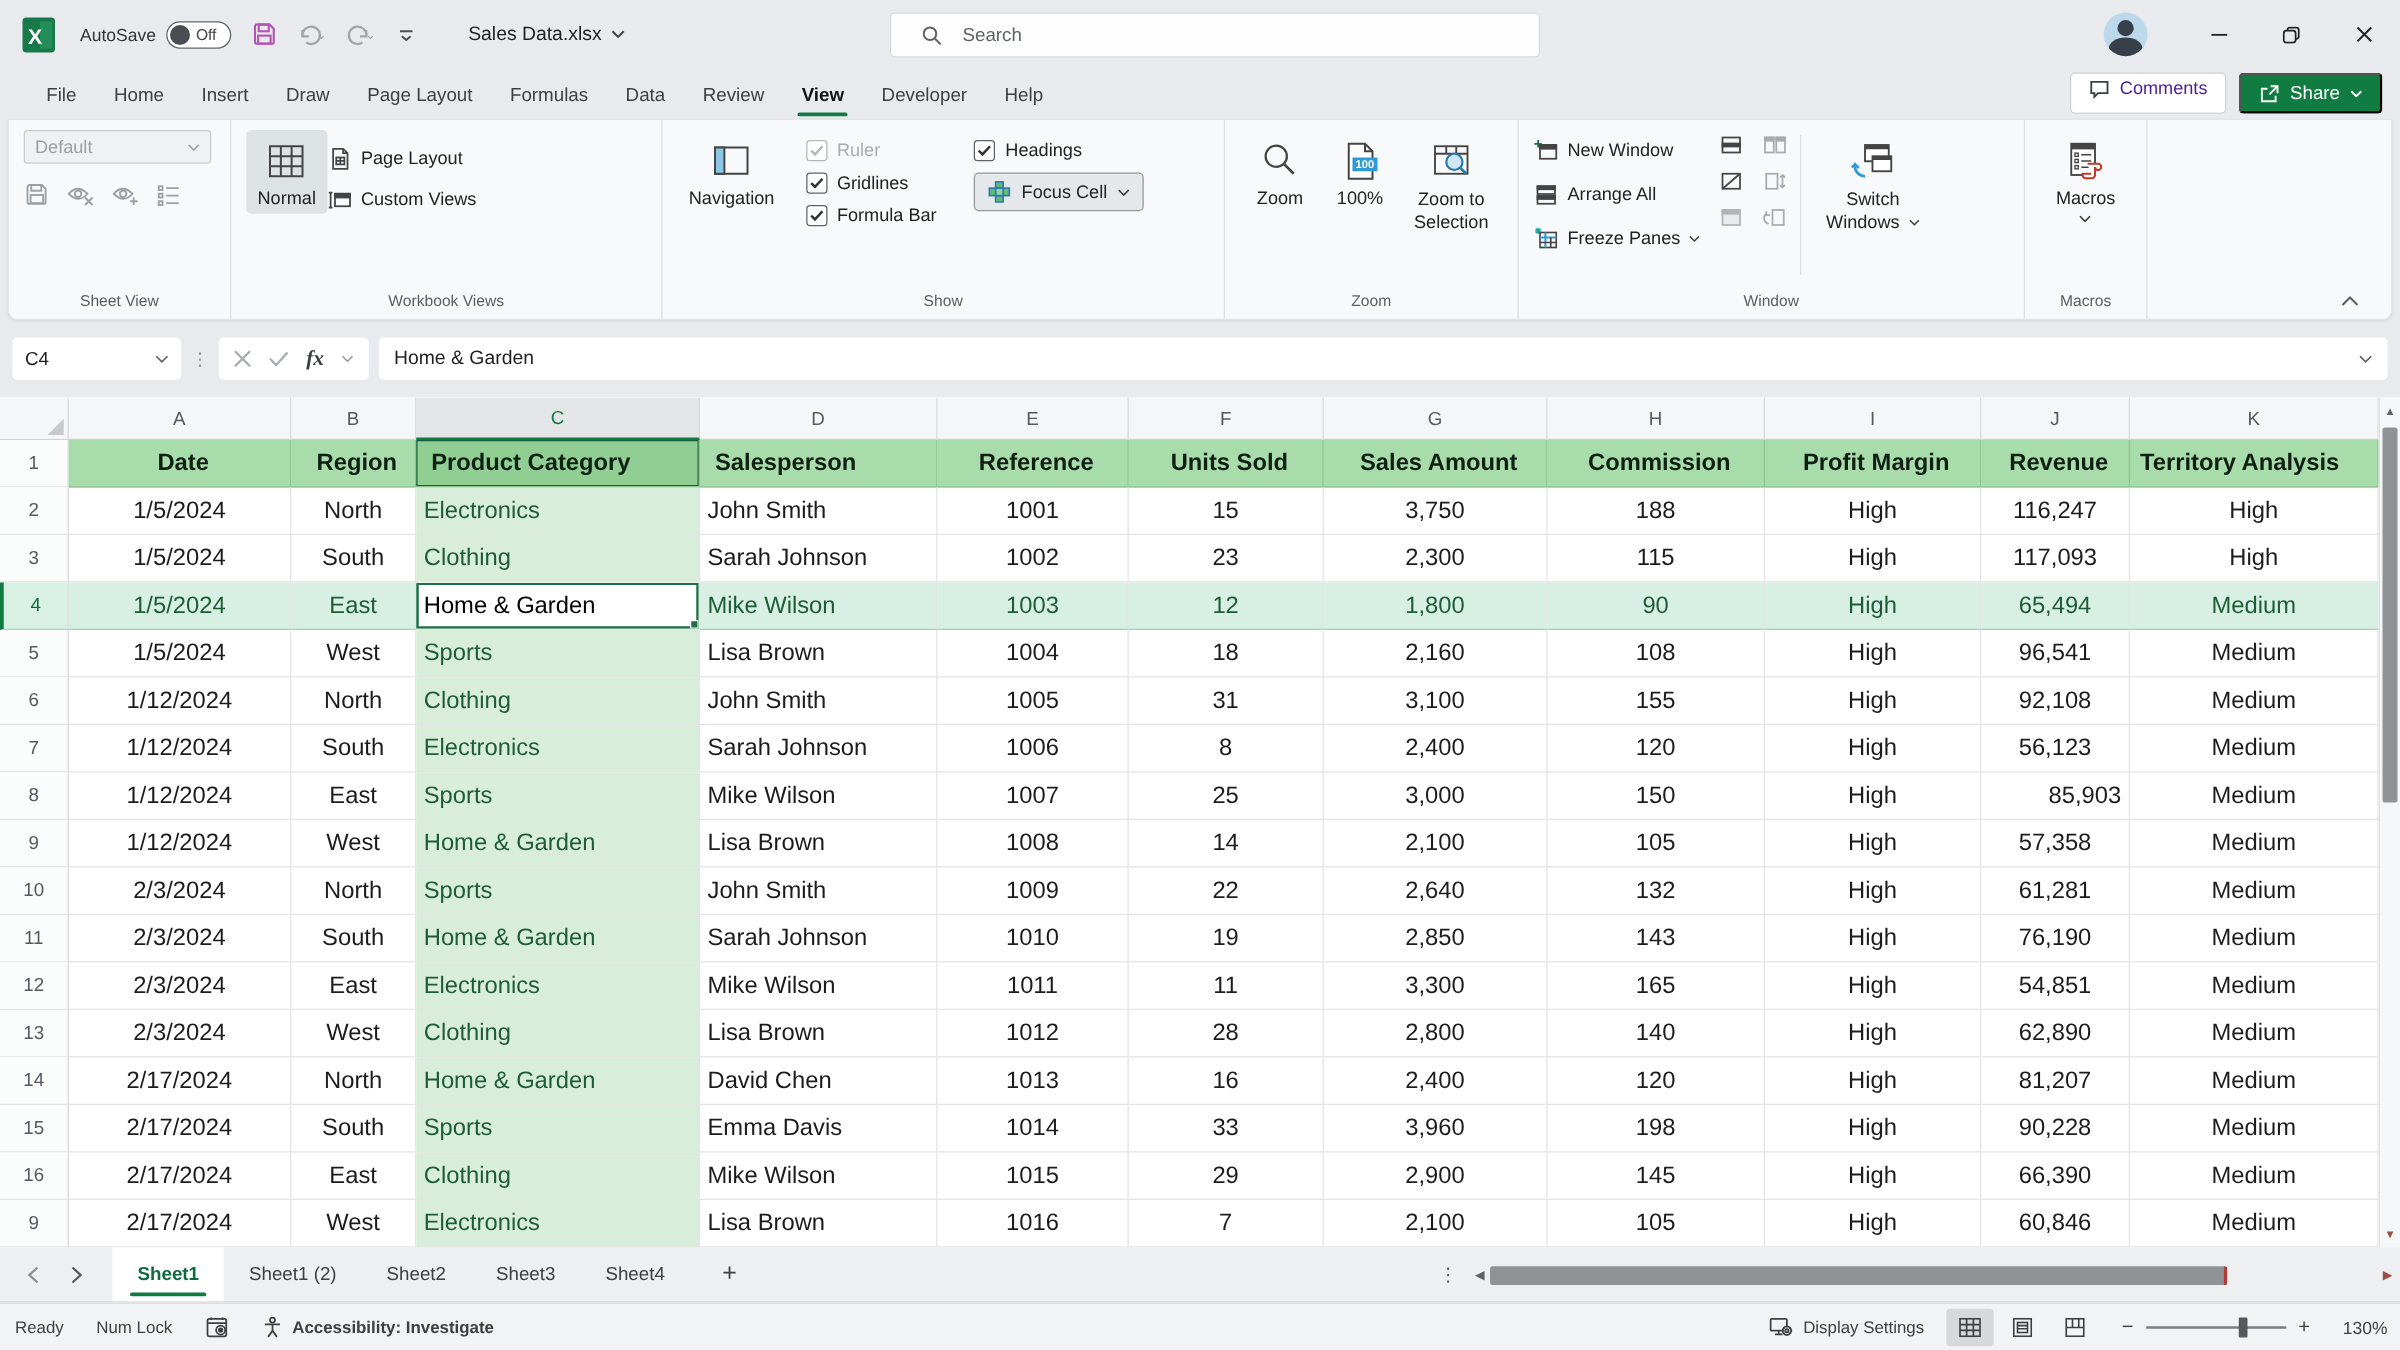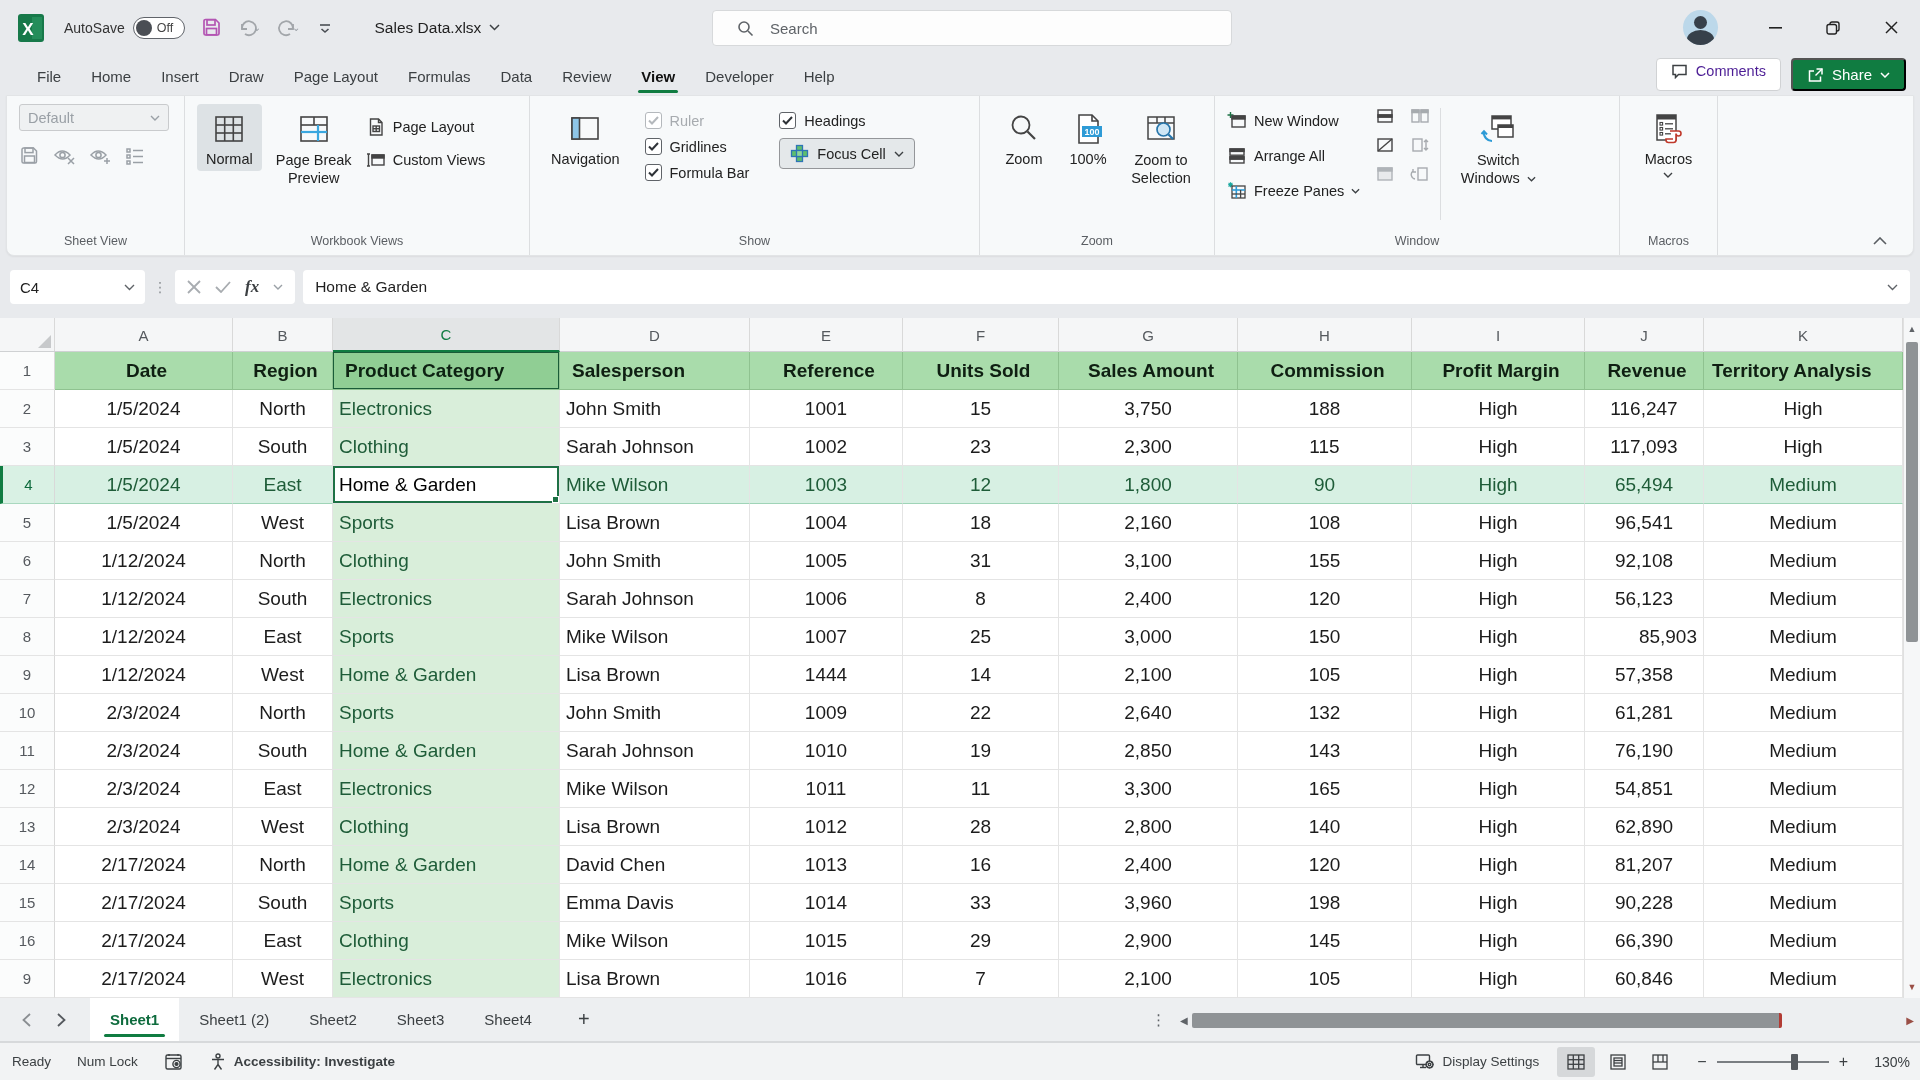--- a/index.html
+++ b/index.html
@@ -301,30 +301,20 @@
       <div class="bigbtn sel">
         <svg width="34" height="34" viewBox="0 0 34 34" fill="none" stroke="#444" stroke-width="1.6">
             <rect x="4" y="5" width="26" height="24"></rect>
             <line x1="12.7" y1="5" x2="12.7" y2="29"></line>
             <line x1="21.3" y1="5" x2="21.3" y2="29"></line>
             <line x1="4" y1="13" x2="30" y2="13"></line>
             <line x1="4" y1="21" x2="30" y2="21"></line>
           </svg>
         <span>Normal</span>
       </div>
-      <div class="bigbtn">
-        <svg width="34" height="34" viewBox="0 0 34 34" fill="none" stroke="#444" stroke-width="1.6">
-            <rect x="4" y="5" width="26" height="24"></rect>
-            <line x1="17" y1="5" x2="17" y2="13"></line>
-            <line x1="4" y1="13" x2="30" y2="13"></line>
-            <line x1="4" y1="20" x2="30" y2="20" stroke="#3aa7df" stroke-width="2.2"></line>
-            <line x1="21" y1="13" x2="21" y2="29" stroke="#3aa7df" stroke-width="2.2"></line>
-          </svg>
-        <span class="lbl2">Page Break Preview</span>
-      </div>
       <div class="smallcol">
         <div class="smallbtn">
           <svg width="20" height="20" viewBox="0 0 20 20" fill="none" stroke="#444" stroke-width="1.4">
               <path d="M4.5 2 h8 l3.5 3.5 v12.5 h-11.5 z"></path>
               <path d="M12.5 2 v3.5 h3.5"></path>
               <rect x="7" y="9" width="6.5" height="5.5"></rect>
               <line x1="10.2" y1="9" x2="10.2" y2="14.5"></line>
               <line x1="7" y1="11.7" x2="13.5" y2="11.7"></line>
             </svg>
           <span>Page Layout</span>
@@ -726,21 +716,21 @@
           <div class="cell" style="width: 173px; text-align: center;">High</div>
           <div class="cell" style="width: 119px; text-align: right;">85,903</div>
           <div class="cell" style="width: 199px; text-align: center;">Medium</div>
         </div>
         <div class="grow">
           <div class="rn">9</div>
           <div class="cell" style="width: 178px; text-align: center;">1/12/2024</div>
           <div class="cell" style="width: 100px; text-align: center;">West</div>
           <div class="cell colC" style="width: 227px; text-align: left;">Home &amp; Garden</div>
           <div class="cell" style="width: 190px; text-align: left;">Lisa Brown</div>
-          <div class="cell" style="width: 153px; text-align: center;">1444</div>
+          <div class="cell" style="width: 153px; text-align: center;">1008</div>
           <div class="cell" style="width: 156px; text-align: center;">14</div>
           <div class="cell" style="width: 179px; text-align: center;">2,100</div>
           <div class="cell" style="width: 174px; text-align: center;">105</div>
           <div class="cell" style="width: 173px; text-align: center;">High</div>
           <div class="cell" style="width: 119px; text-align: center;">57,358</div>
           <div class="cell" style="width: 199px; text-align: center;">Medium</div>
         </div>
         <div class="grow">
           <div class="rn">10</div>
           <div class="cell" style="width: 178px; text-align: center;">2/3/2024</div>

